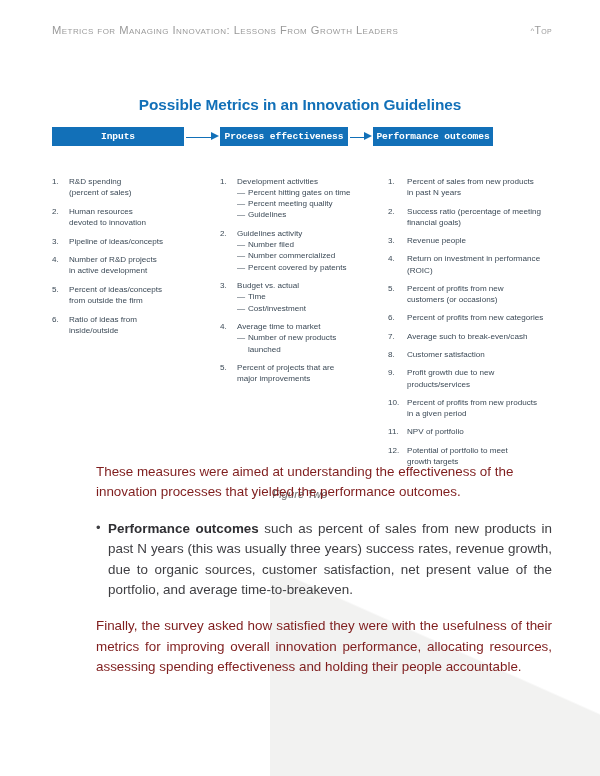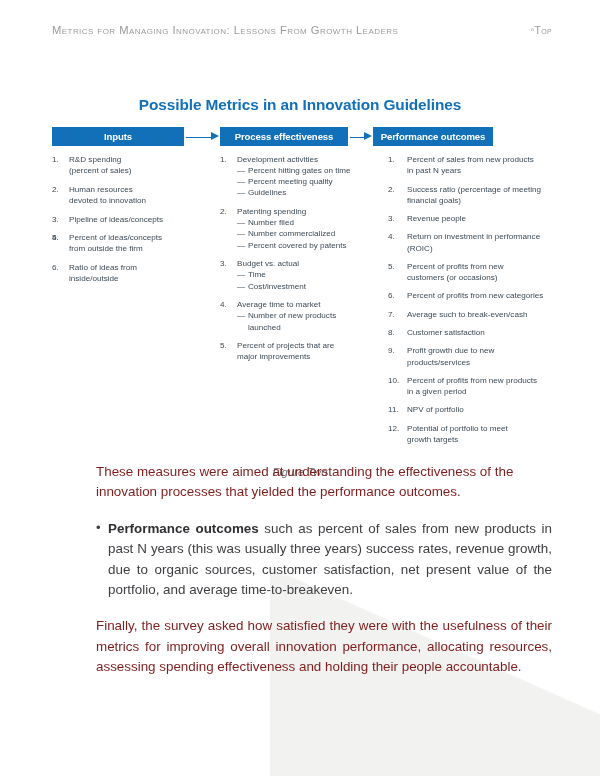--- a/index.html
+++ b/index.html
@@ -71,21 +71,22 @@
     font-weight: bold;
     font-size: 15.4px;
     text-align: center;
     letter-spacing: -0.1px;
     margin-bottom: 13px;
   }
 
   .flow-row {
     position: relative;
     height: 20px;
-    margin-bottom: 7px;
+    margin-bottom: 29px;
+    font-family: Liberation Mono, monospace;
   }
   .flow-box {
     position: absolute;
     top: 0;
     height: 19px;
     background: #1270b8;
     color: #ffffff;
     font-weight: bold;
     font-size: 9.6px;
     display: flex;
@@ -256,20 +257,21 @@
               <li>
                 <span class="num">2.</span>
                 <span class="txt">Human resources<br>devoted to innovation</span>
               </li>
               <li>
                 <span class="num">3.</span>
                 <span class="txt">Pipeline of ideas/concepts</span>
               </li>
               <li>
                 <span class="num">4.</span>
+                <span class="txt">Number of R&amp;D projects<br>in active development</span>
               </li>
               <li>
                 <span class="num">5.</span>
                 <span class="txt">Percent of ideas/concepts<br>from outside the firm</span>
               </li>
               <li>
                 <span class="num">6.</span>
                 <span class="txt">Ratio of ideas from<br>inside/outside</span>
               </li>
             </ol>
@@ -280,21 +282,21 @@
                 <span class="num">1.</span>
                 <span class="txt">Development activities</span>
                 <ul class="subitems">
                   <li><span class="dash">—</span><span>Percent hitting gates on time</span></li>
                   <li><span class="dash">—</span><span>Percent meeting quality</span></li>
                   <li><span class="dash">—</span><span>Guidelines</span></li>
                 </ul>
               </li>
               <li>
                 <span class="num">2.</span>
-                <span class="txt">Patenting spending</span>
+                <span class="txt">Guidelines activity</span>
                 <ul class="subitems">
                   <li><span class="dash">—</span><span>Number filed</span></li>
                   <li><span class="dash">—</span><span>Number commercialized</span></li>
                   <li><span class="dash">—</span><span>Percent covered by patents</span></li>
                 </ul>
               </li>
               <li>
                 <span class="num">3.</span>
                 <span class="txt">Budget vs. actual</span>
                 <ul class="subitems">

